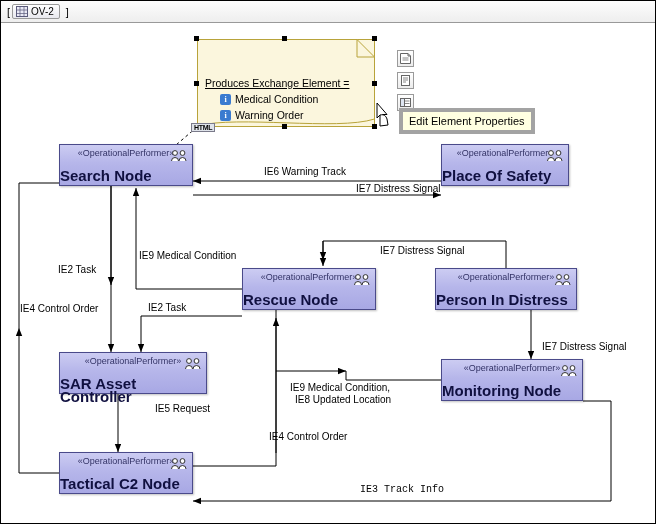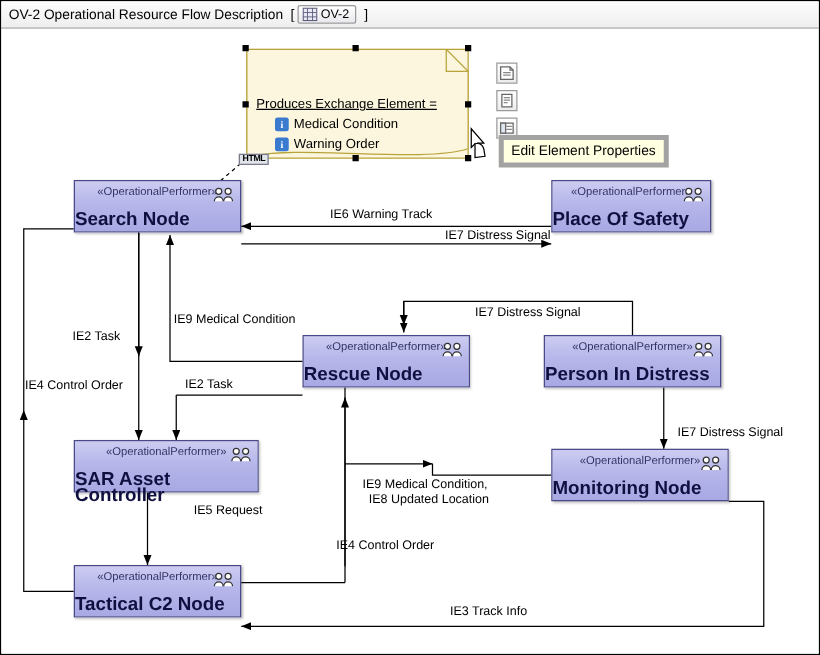--- a/index.html
+++ b/index.html
@@ -204,21 +204,20 @@
     width: 22px;
     height: 28px;
   }
 </style>
 </head>
 <body>
 
 <div id="canvas">
 
   <div id="titlebar">
-    <span class="title-text">OV-2 Operational Resource Flow Description</span>
     <span class="bracket">[</span>
     <span class="tag-box">
       <svg class="tagicon" width="12" height="11" viewBox="0 0 12 11">
         <rect x="0.5" y="0.5" width="11" height="10" fill="#e9e9f5" stroke="#5a5a7a"></rect>
         <line x1="4" y1="0.5" x2="4" y2="10.5" stroke="#5a5a7a" stroke-width="0.7"></line>
         <line x1="8" y1="0.5" x2="8" y2="10.5" stroke="#5a5a7a" stroke-width="0.7"></line>
         <line x1="0.5" y1="4" x2="11.5" y2="4" stroke="#5a5a7a" stroke-width="0.7"></line>
         <line x1="0.5" y1="7.5" x2="11.5" y2="7.5" stroke="#5a5a7a" stroke-width="0.7"></line>
       </svg>
       <span class="tag-label">OV-2</span>
@@ -280,21 +279,21 @@
     <div class="elabel" style="left:379px;top:222px;">IE7 Distress Signal</div>
     <div class="elabel" style="left:138px;top:227px;">IE9 Medical Condition</div>
     <div class="elabel" style="left:57px;top:241px;">IE2 Task</div>
     <div class="elabel" style="left:19px;top:280px;">IE4 Control Order</div>
     <div class="elabel" style="left:147px;top:279px;">IE2 Task</div>
     <div class="elabel" style="left:541px;top:318px;">IE7 Distress Signal</div>
     <div class="elabel" style="left:289px;top:359px;">IE9 Medical Condition,</div>
     <div class="elabel" style="left:294px;top:371px;">IE8 Updated Location</div>
     <div class="elabel" style="left:110px;top:380px;margin-left:44px;">IE5 Request</div>
     <div class="elabel" style="left:268px;top:408px;">IE4 Control Order</div>
-    <div class="elabel" style="left:359px;top:461px;">IE3 Track Info</div>
+    <div class="elabel" style="left:359px;top:461px;font-family:Liberation Mono, monospace;">IE3 Track Info</div>
 
     <div class="node" style="left:58px;top:121px;width:134px;height:42px;">
       <div class="stereo">«OperationalPerformer»</div>
       <div class="nm">Search Node</div>
       <svg class="perf-icon" viewBox="0 0 18 14">
         <circle cx="5" cy="4" r="2.4" fill="#fff" stroke="#333"></circle>
         <path d="M1.5,12 a3.5,3.5 0 0 1 7,0" fill="#fff" stroke="#333"></path>
         <circle cx="12.5" cy="4" r="2.4" fill="#fff" stroke="#333"></circle>
         <path d="M9,12 a3.5,3.5 0 0 1 7,0" fill="#fff" stroke="#333"></path>
       </svg>

